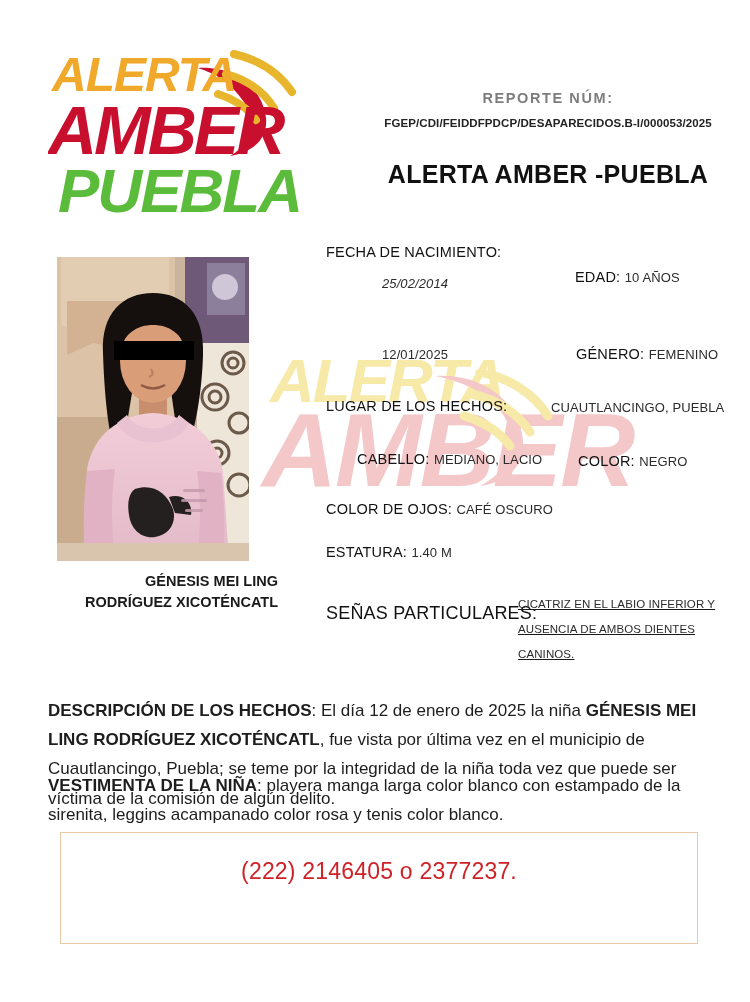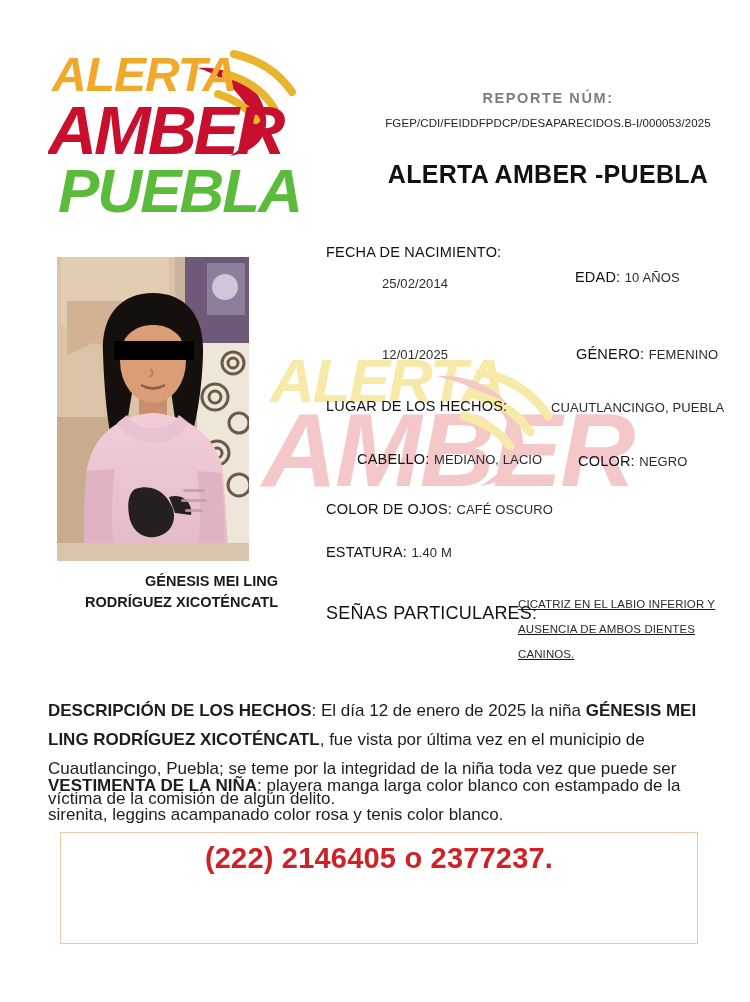--- a/index.html
+++ b/index.html
@@ -77,21 +77,21 @@
   }
   .report-label {
     font-size: 14.5px;
     font-weight: 700;
     letter-spacing: 1.6px;
     color: #7d7d7d;
   }
   .report-num {
     margin-top: 11px;
     font-size: 11.5px;
-    font-weight: 400;
+    font-weight: 700;
     letter-spacing: 0.1px;
     color: #232323;
   }
   .alert-title {
     position: absolute;
     left: 352px;
     top: 160px;
     width: 392px;
     text-align: center;
     font-size: 25px;
@@ -141,21 +141,21 @@
   }
   .lbl-lg { font-size: 18px; }
   .val {
     font-size: 13px;
     color: #2b2b2b;
     letter-spacing: 0.1px;
   }
   .val-sm { font-size: 11.5px; }
 
   .f-nacim  { left: 326px; top: 243px; }
-  .f-nacim-v{ left: 382px; top: 274px; }
+  .f-nacim-v{ left: 382px; top: 274px; font-style: italic; }
   .f-edad   { left: 575px; top: 268px; }
   .f-hechos { left: 326px; top: 314px; }
   .f-hechos-v{ left: 382px; top: 345px; }
   .f-genero { left: 576px; top: 345px; }
   .f-lugar  { left: 326px; top: 397px; }
   .f-lugar-v{ left: 551px; top: 398px; }
   .f-cabello{ left: 309px; top: 450px; margin-left: 48px; }
   .f-color  { left: 578px; top: 452px; }
   .f-ojos   { left: 326px; top: 500px; }
   .f-estat  { left: 326px; top: 543px; }
@@ -196,24 +196,24 @@
     margin-top: 12px;
     text-align: center;
     font-size: 12.6px;
     font-weight: 700;
     line-height: 1.52;
     color: #1c1c1c;
     letter-spacing: 0.05px;
     padding: 0 10px;
   }
   .contact-phone {
-    margin-top: 9px;
+    margin-top: 25px;
     text-align: center;
-    font-size: 29px;
-    font-weight: 700;
+    font-size: 23px;
+    font-weight: 400;
     color: #cf2128;
     letter-spacing: 0.2px;
   }
 </style>
 </head>
 <body>
 
 <div class="watermark" aria-hidden="true">
   <div class="wm-line wm-alerta">ALERTA</div>
   <div class="wm-line wm-amber">AMBER</div>

